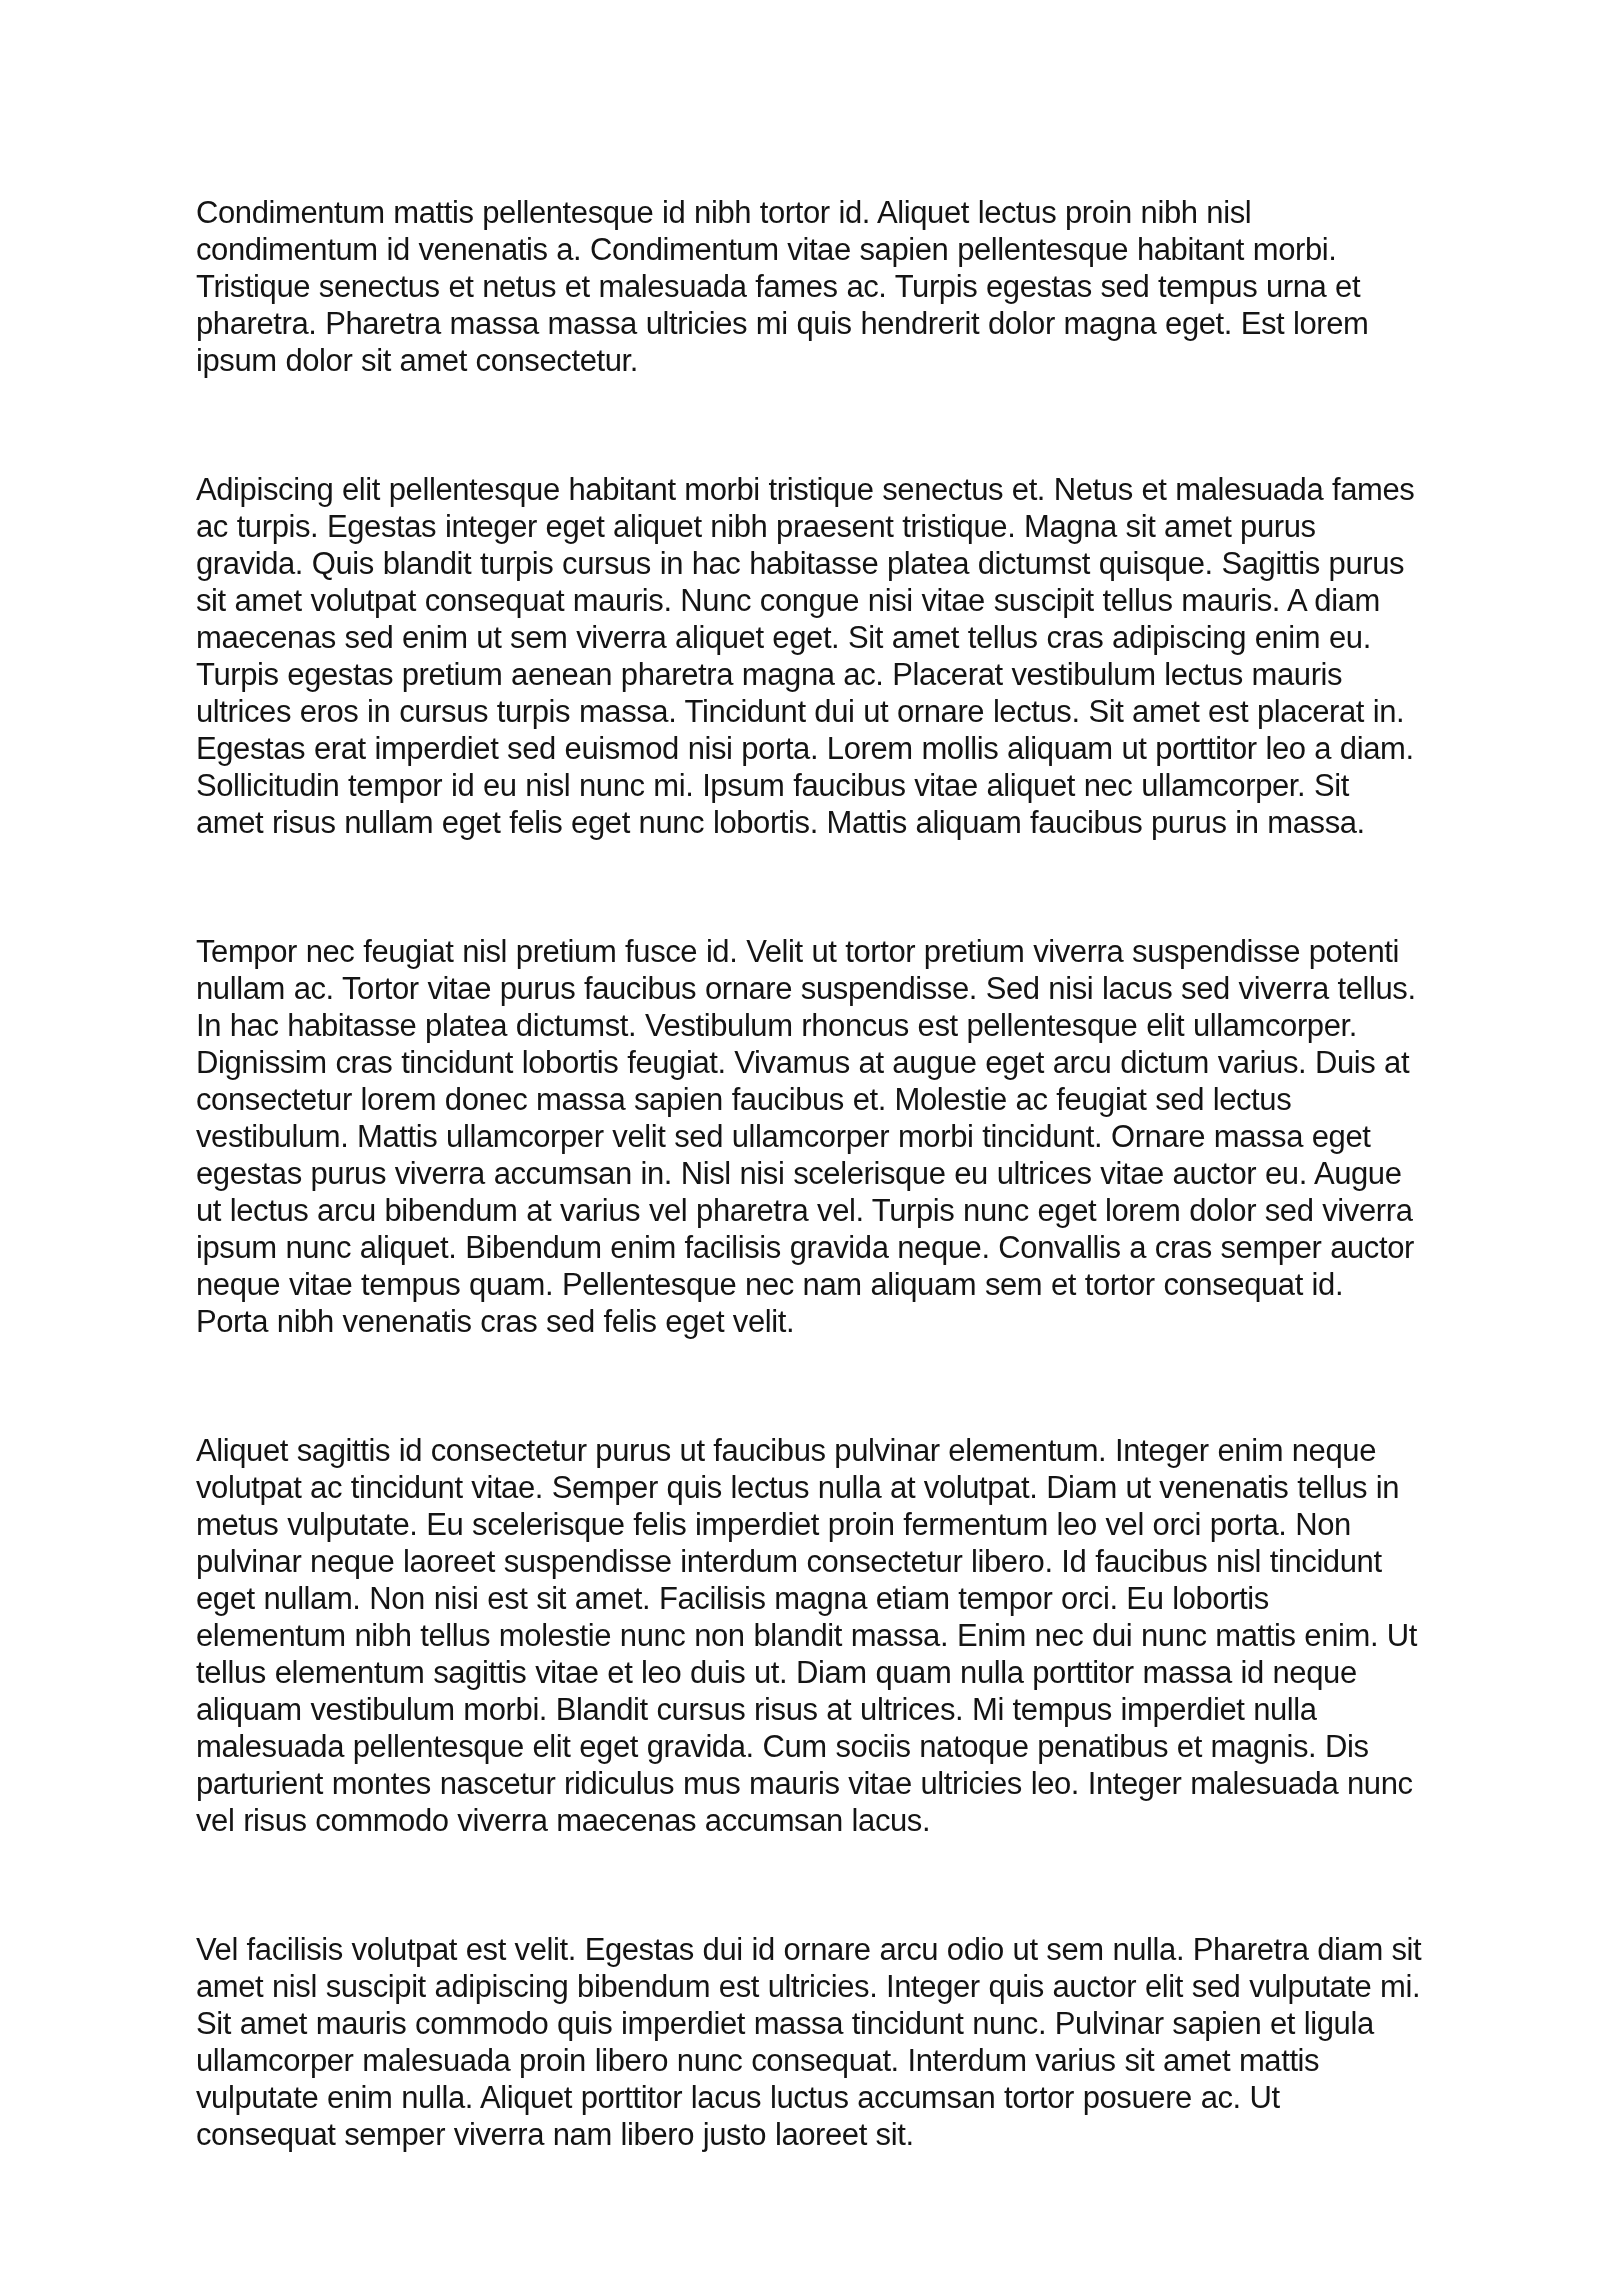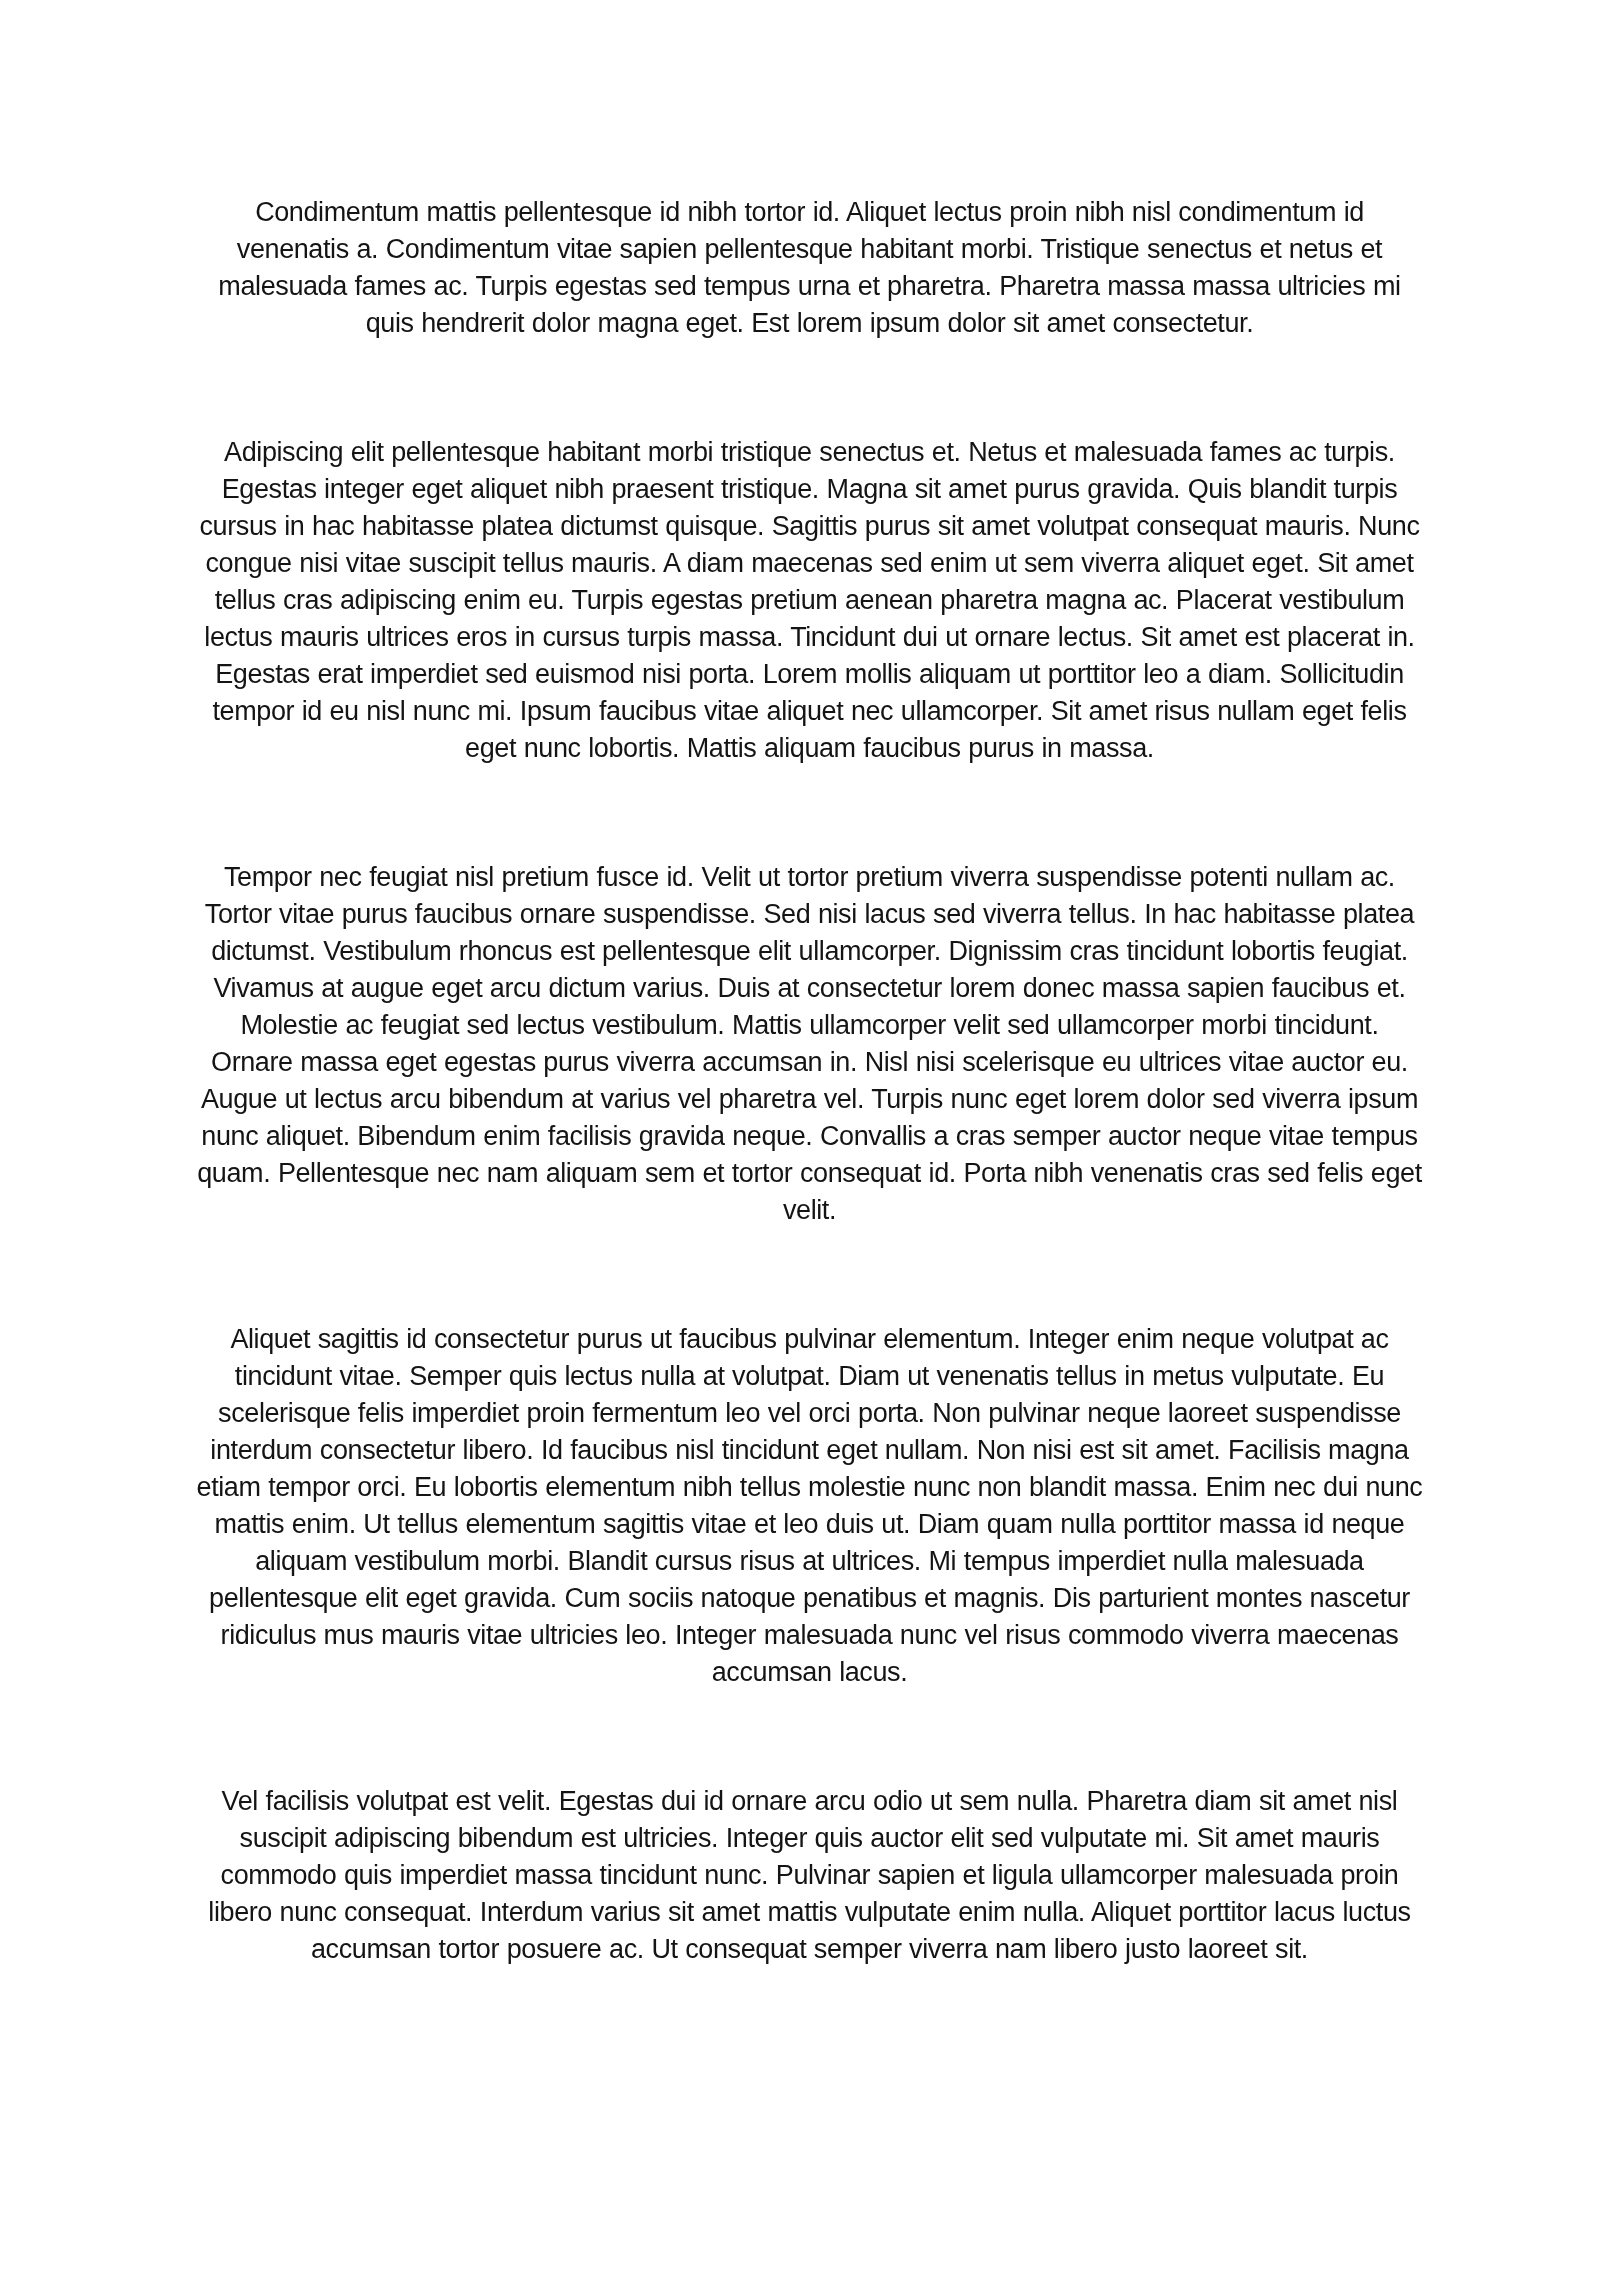--- a/index.html
+++ b/index.html
@@ -17,25 +17,25 @@
     position: relative;
     width: 1621px;
     height: 2293px;
     background: #ffffff;
     box-sizing: border-box;
     padding: 194px 198px 0 196px;
   }
   .doc-paragraph {
     margin: 0 0 92px 0;
     width: 1227px;
-    font-size: 27px;
+    font-size: 31px;
     line-height: 37px;
     letter-spacing: -0.4px;
     color: #141414;
-    text-align: center;
+    text-align: left;
     word-spacing: 0.5px;
   }
 </style>
 </head>
 <body>
 
 <div class="page">
   <p class="doc-paragraph">Condimentum mattis pellentesque id nibh tortor id. Aliquet lectus proin nibh nisl condimentum id venenatis a. Condimentum vitae sapien pellentesque habitant morbi. Tristique senectus et netus et malesuada fames ac. Turpis egestas sed tempus urna et pharetra. Pharetra massa massa ultricies mi quis hendrerit dolor magna eget. Est lorem ipsum dolor sit amet consectetur.</p>
   <p class="doc-paragraph">Adipiscing elit pellentesque habitant morbi tristique senectus et. Netus et malesuada fames ac turpis. Egestas integer eget aliquet nibh praesent tristique. Magna sit amet purus gravida. Quis blandit turpis cursus in hac habitasse platea dictumst quisque. Sagittis purus sit amet volutpat consequat mauris. Nunc congue nisi vitae suscipit tellus mauris. A diam maecenas sed enim ut sem viverra aliquet eget. Sit amet tellus cras adipiscing enim eu. Turpis egestas pretium aenean pharetra magna ac. Placerat vestibulum lectus mauris ultrices eros in cursus turpis massa. Tincidunt dui ut ornare lectus. Sit amet est placerat in. Egestas erat imperdiet sed euismod nisi porta. Lorem mollis aliquam ut porttitor leo a diam. Sollicitudin tempor id eu nisl nunc mi. Ipsum faucibus vitae aliquet nec ullamcorper. Sit amet risus nullam eget felis eget nunc lobortis. Mattis aliquam faucibus purus in massa.</p>
   <p class="doc-paragraph">Tempor nec feugiat nisl pretium fusce id. Velit ut tortor pretium viverra suspendisse potenti nullam ac. Tortor vitae purus faucibus ornare suspendisse. Sed nisi lacus sed viverra tellus. In hac habitasse platea dictumst. Vestibulum rhoncus est pellentesque elit ullamcorper. Dignissim cras tincidunt lobortis feugiat. Vivamus at augue eget arcu dictum varius. Duis at consectetur lorem donec massa sapien faucibus et. Molestie ac feugiat sed lectus vestibulum. Mattis ullamcorper velit sed ullamcorper morbi tincidunt. Ornare massa eget egestas purus viverra accumsan in. Nisl nisi scelerisque eu ultrices vitae auctor eu. Augue ut lectus arcu bibendum at varius vel pharetra vel. Turpis nunc eget lorem dolor sed viverra ipsum nunc aliquet. Bibendum enim facilisis gravida neque. Convallis a cras semper auctor neque vitae tempus quam. Pellentesque nec nam aliquam sem et tortor consequat id. Porta nibh venenatis cras sed felis eget velit.</p>

